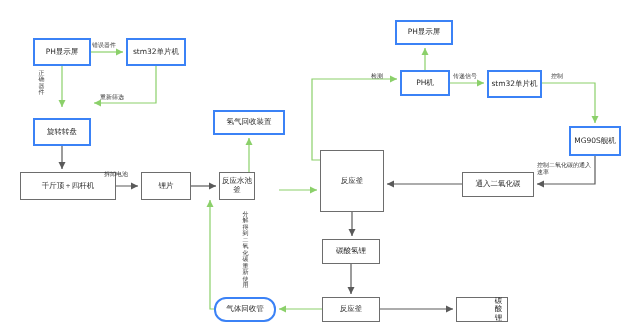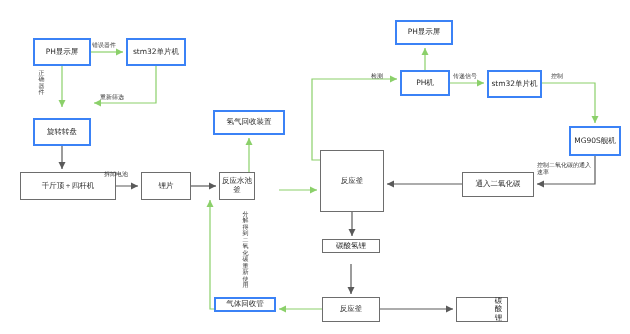--- a/index.html
+++ b/index.html
@@ -85,24 +85,24 @@
   <div class="node gray" style="left:20px;top:172px;width:96px;height:28px;">千斤顶＋四杆机</div>
   <div class="node gray" style="left:141px;top:172px;width:50px;height:28px;">锂片</div>
   <div class="node gray" style="left:219px;top:172px;width:36px;height:28px;">反应水池釜</div>
   <div class="node teal" style="left:213px;top:110px;width:72px;height:25px;">氢气回收装置</div>
   <div class="node gray" style="left:320px;top:150px;width:64px;height:62px;">反应釜</div>
   <div class="node teal" style="left:395px;top:20px;width:58px;height:25px;">PH显示屏</div>
   <div class="node teal" style="left:400px;top:70px;width:50px;height:26px;">PH机</div>
   <div class="node teal" style="left:487px;top:70px;width:55px;height:28px;">stm32单片机</div>
   <div class="node teal" style="left:569px;top:126px;width:52px;height:30px;">MG90S舰机</div>
   <div class="node gray" style="left:462px;top:172px;width:72px;height:25px;">通入二氧化碳</div>
-  <div class="node gray" style="left:322px;top:239px;width:58px;height:14px;">碳酸氢锂</div>
+  <div class="node gray" style="left:322px;top:239px;width:58px;height:25px;">碳酸氢锂</div>
   <div class="node gray" style="left:322px;top:297px;width:58px;height:25px;">反应釜</div>
   <div class="node gray" style="left:456px;top:297px;width:52px;height:25px;padding-left:35px;">碳酸锂</div>
-  <div class="node teal" style="left:214px;top:297px;width:62px;height:15px;">气体回收管</div>
+  <div class="node teal" style="left:214px;top:297px;width:62px;height:25px;border-radius:12px;">气体回收管</div>
 
   <div class="edge-label" style="left:92px;top:42px;">错误器件</div>
   <div class="edge-label vert" style="left:38px;top:70px;">正确器件</div>
   <div class="edge-label" style="left:100px;top:94px;">重新筛选</div>
   <div class="edge-label" style="left:104px;top:171px;">拆卸电池</div>
   <div class="edge-label" style="left:371px;top:73px;">检测</div>
   <div class="edge-label" style="left:453px;top:73px;">传递信号</div>
   <div class="edge-label" style="left:551px;top:73px;">控制</div>
   <div class="edge-label" style="left:537px;top:162px;width:56px;white-space:normal;line-height:1.1;">控制二氧化碳的通入速率</div>
   <div class="edge-label vert" style="left:242px;top:211px;">分解得到二氧化碳重新使用</div>

